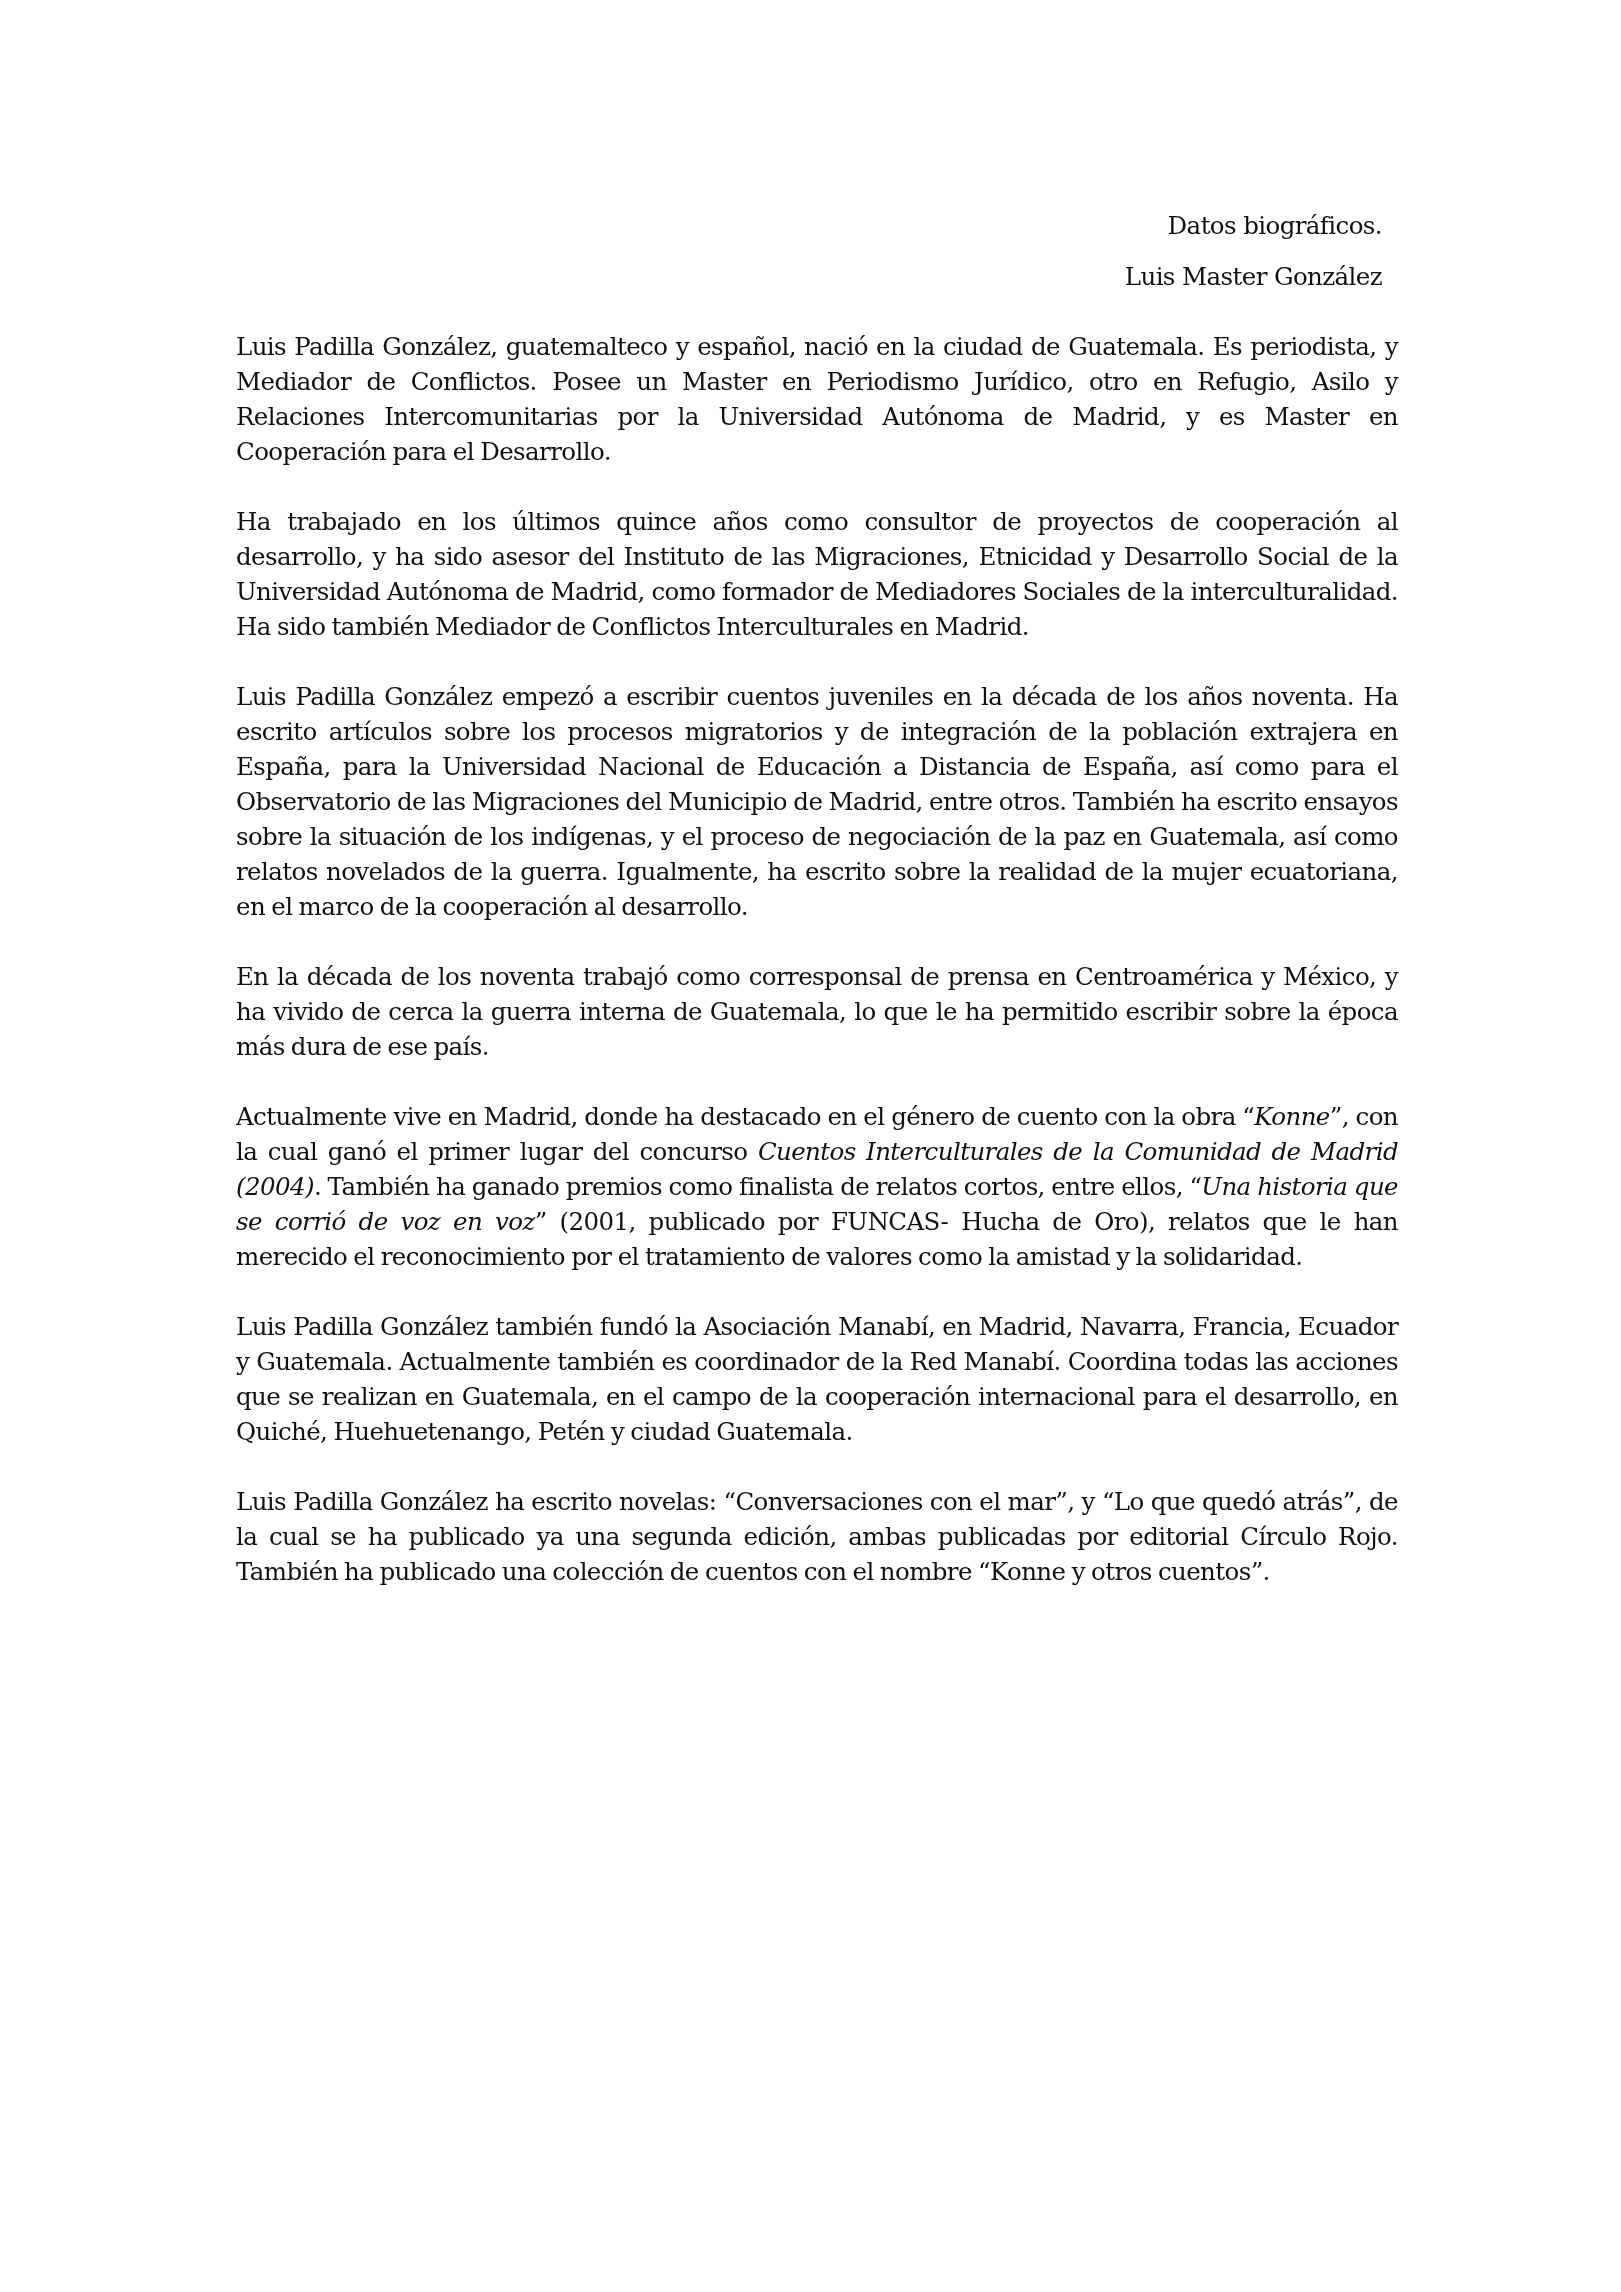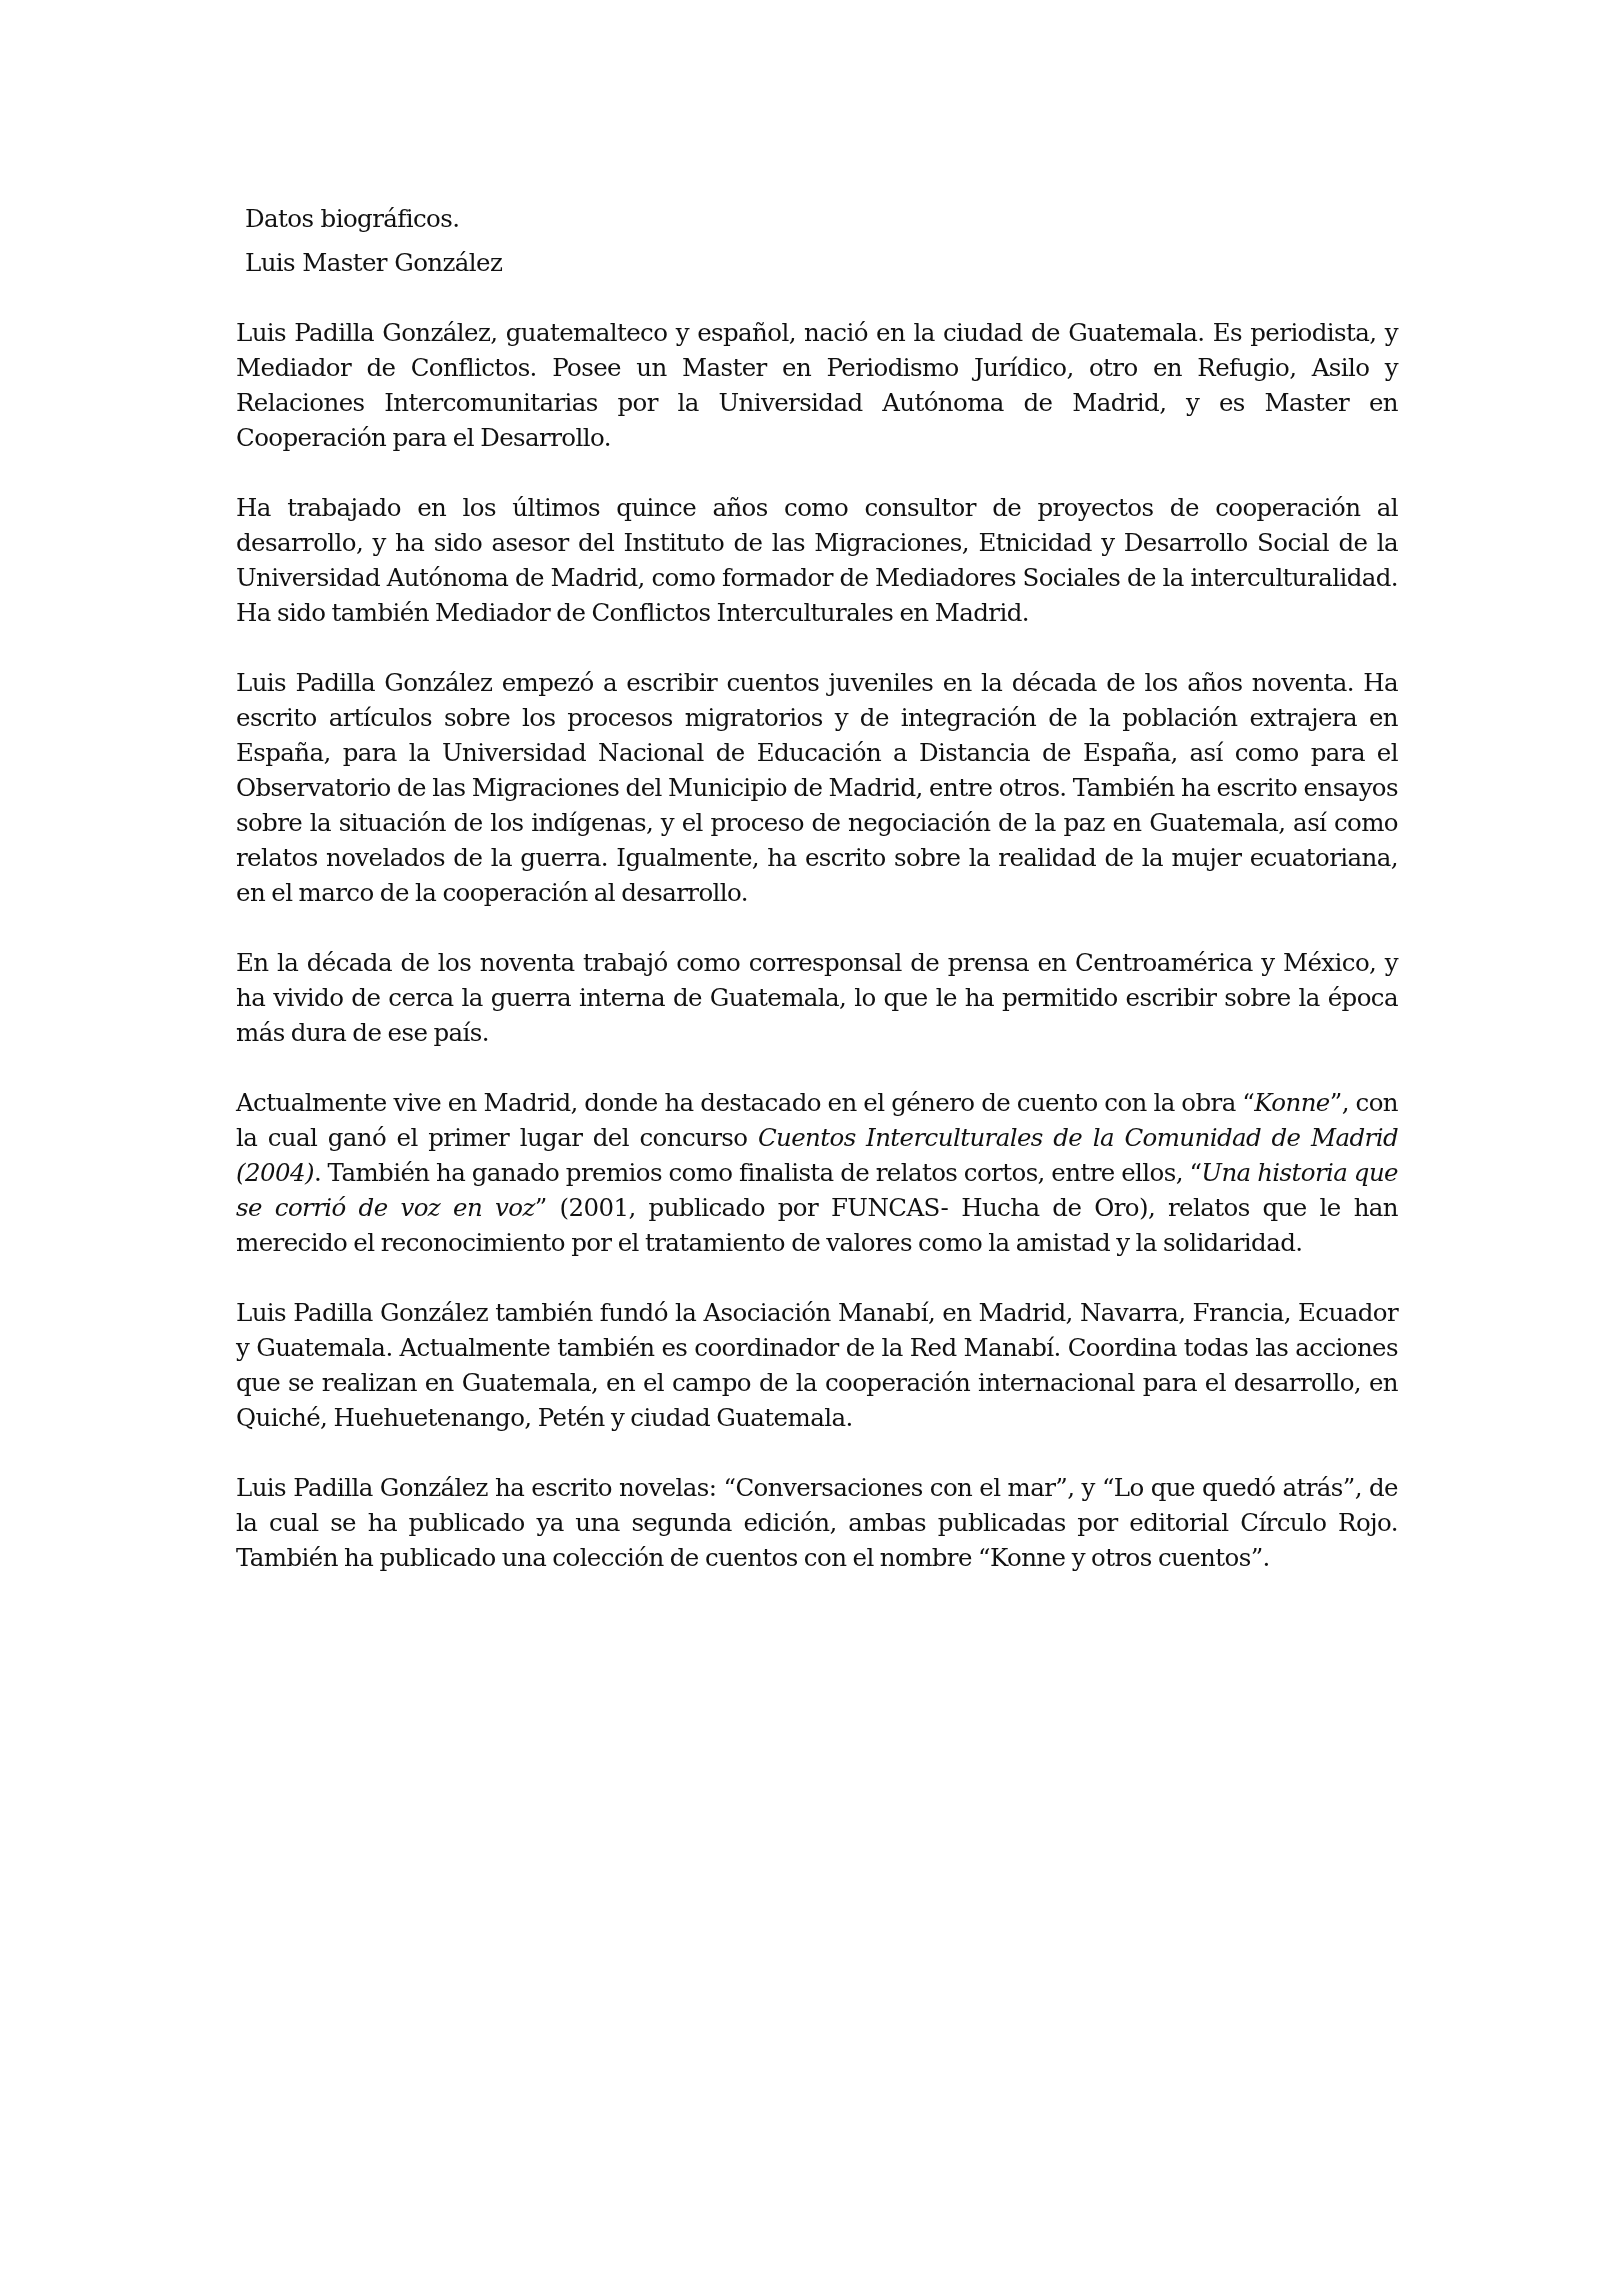--- a/index.html
+++ b/index.html
@@ -17,22 +17,23 @@
   }
   .page {
     position: absolute;
     left: 236px;
     top: 192px;
     width: 1162px;
   }
   .heading-line {
     font-size: 24.5px;
     line-height: 35px;
-    margin: 9px;
+    margin: 16px;
     letter-spacing: -0.6px;
+    text-align: right;
   }
   .heading-block {
     margin-bottom: 35px;
   }
   .para {
     font-size: 24.5px;
     line-height: 35px;
     margin: 0 0 35px 0;
     text-align: justify;
     letter-spacing: -0.6px;

